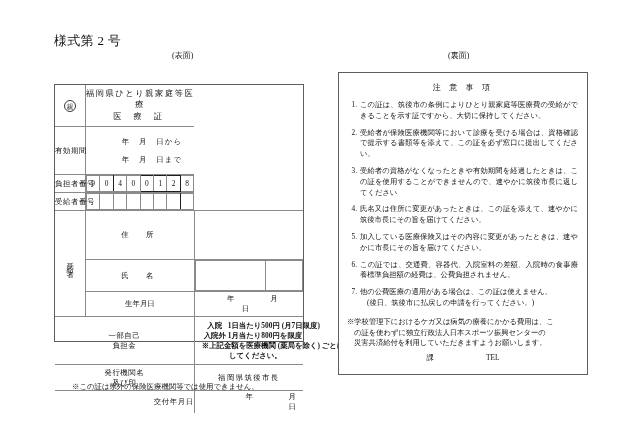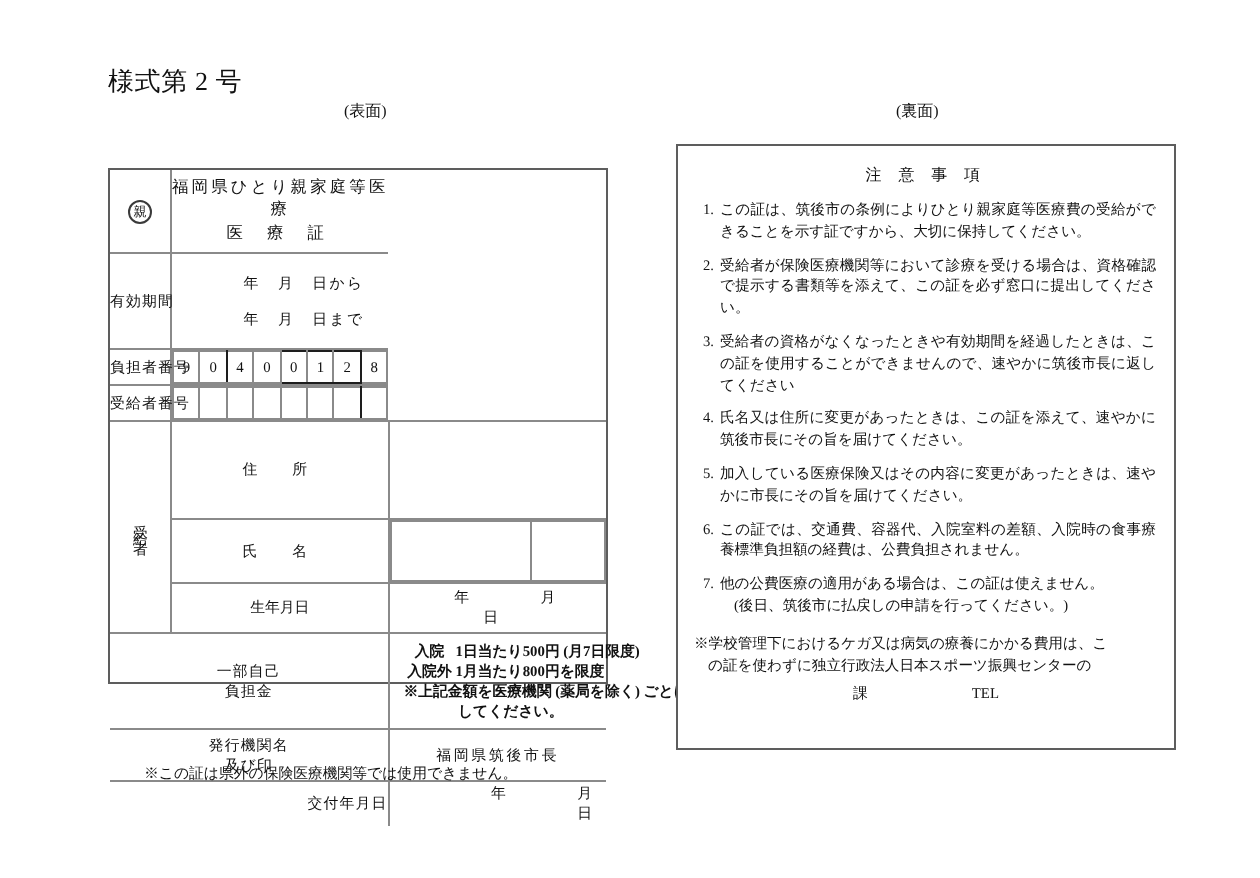--- a/index.html
+++ b/index.html
@@ -446,20 +446,21 @@
           <span>他の公費医療の適用がある場合は、この証は使えません。</span>
           <span class="sub">(後日、筑後市に払戻しの申請を行ってください。)</span>
         </span>
       </div>
 
     </div>
 
     <div class="closing-note">
       <span>※学校管理下におけるケガ又は病気の療養にかかる費用は、こ</span>
       <span class="cont">の証を使わずに独立行政法人日本スポーツ振興センターの</span>
+      <span class="cont">災害共済給付を利用していただきますようお願いします。</span>
     </div>
 
     <div class="back-footer">
       <span>課</span>
       <span>TEL</span>
     </div>
 
   </div>
 
 </div>

